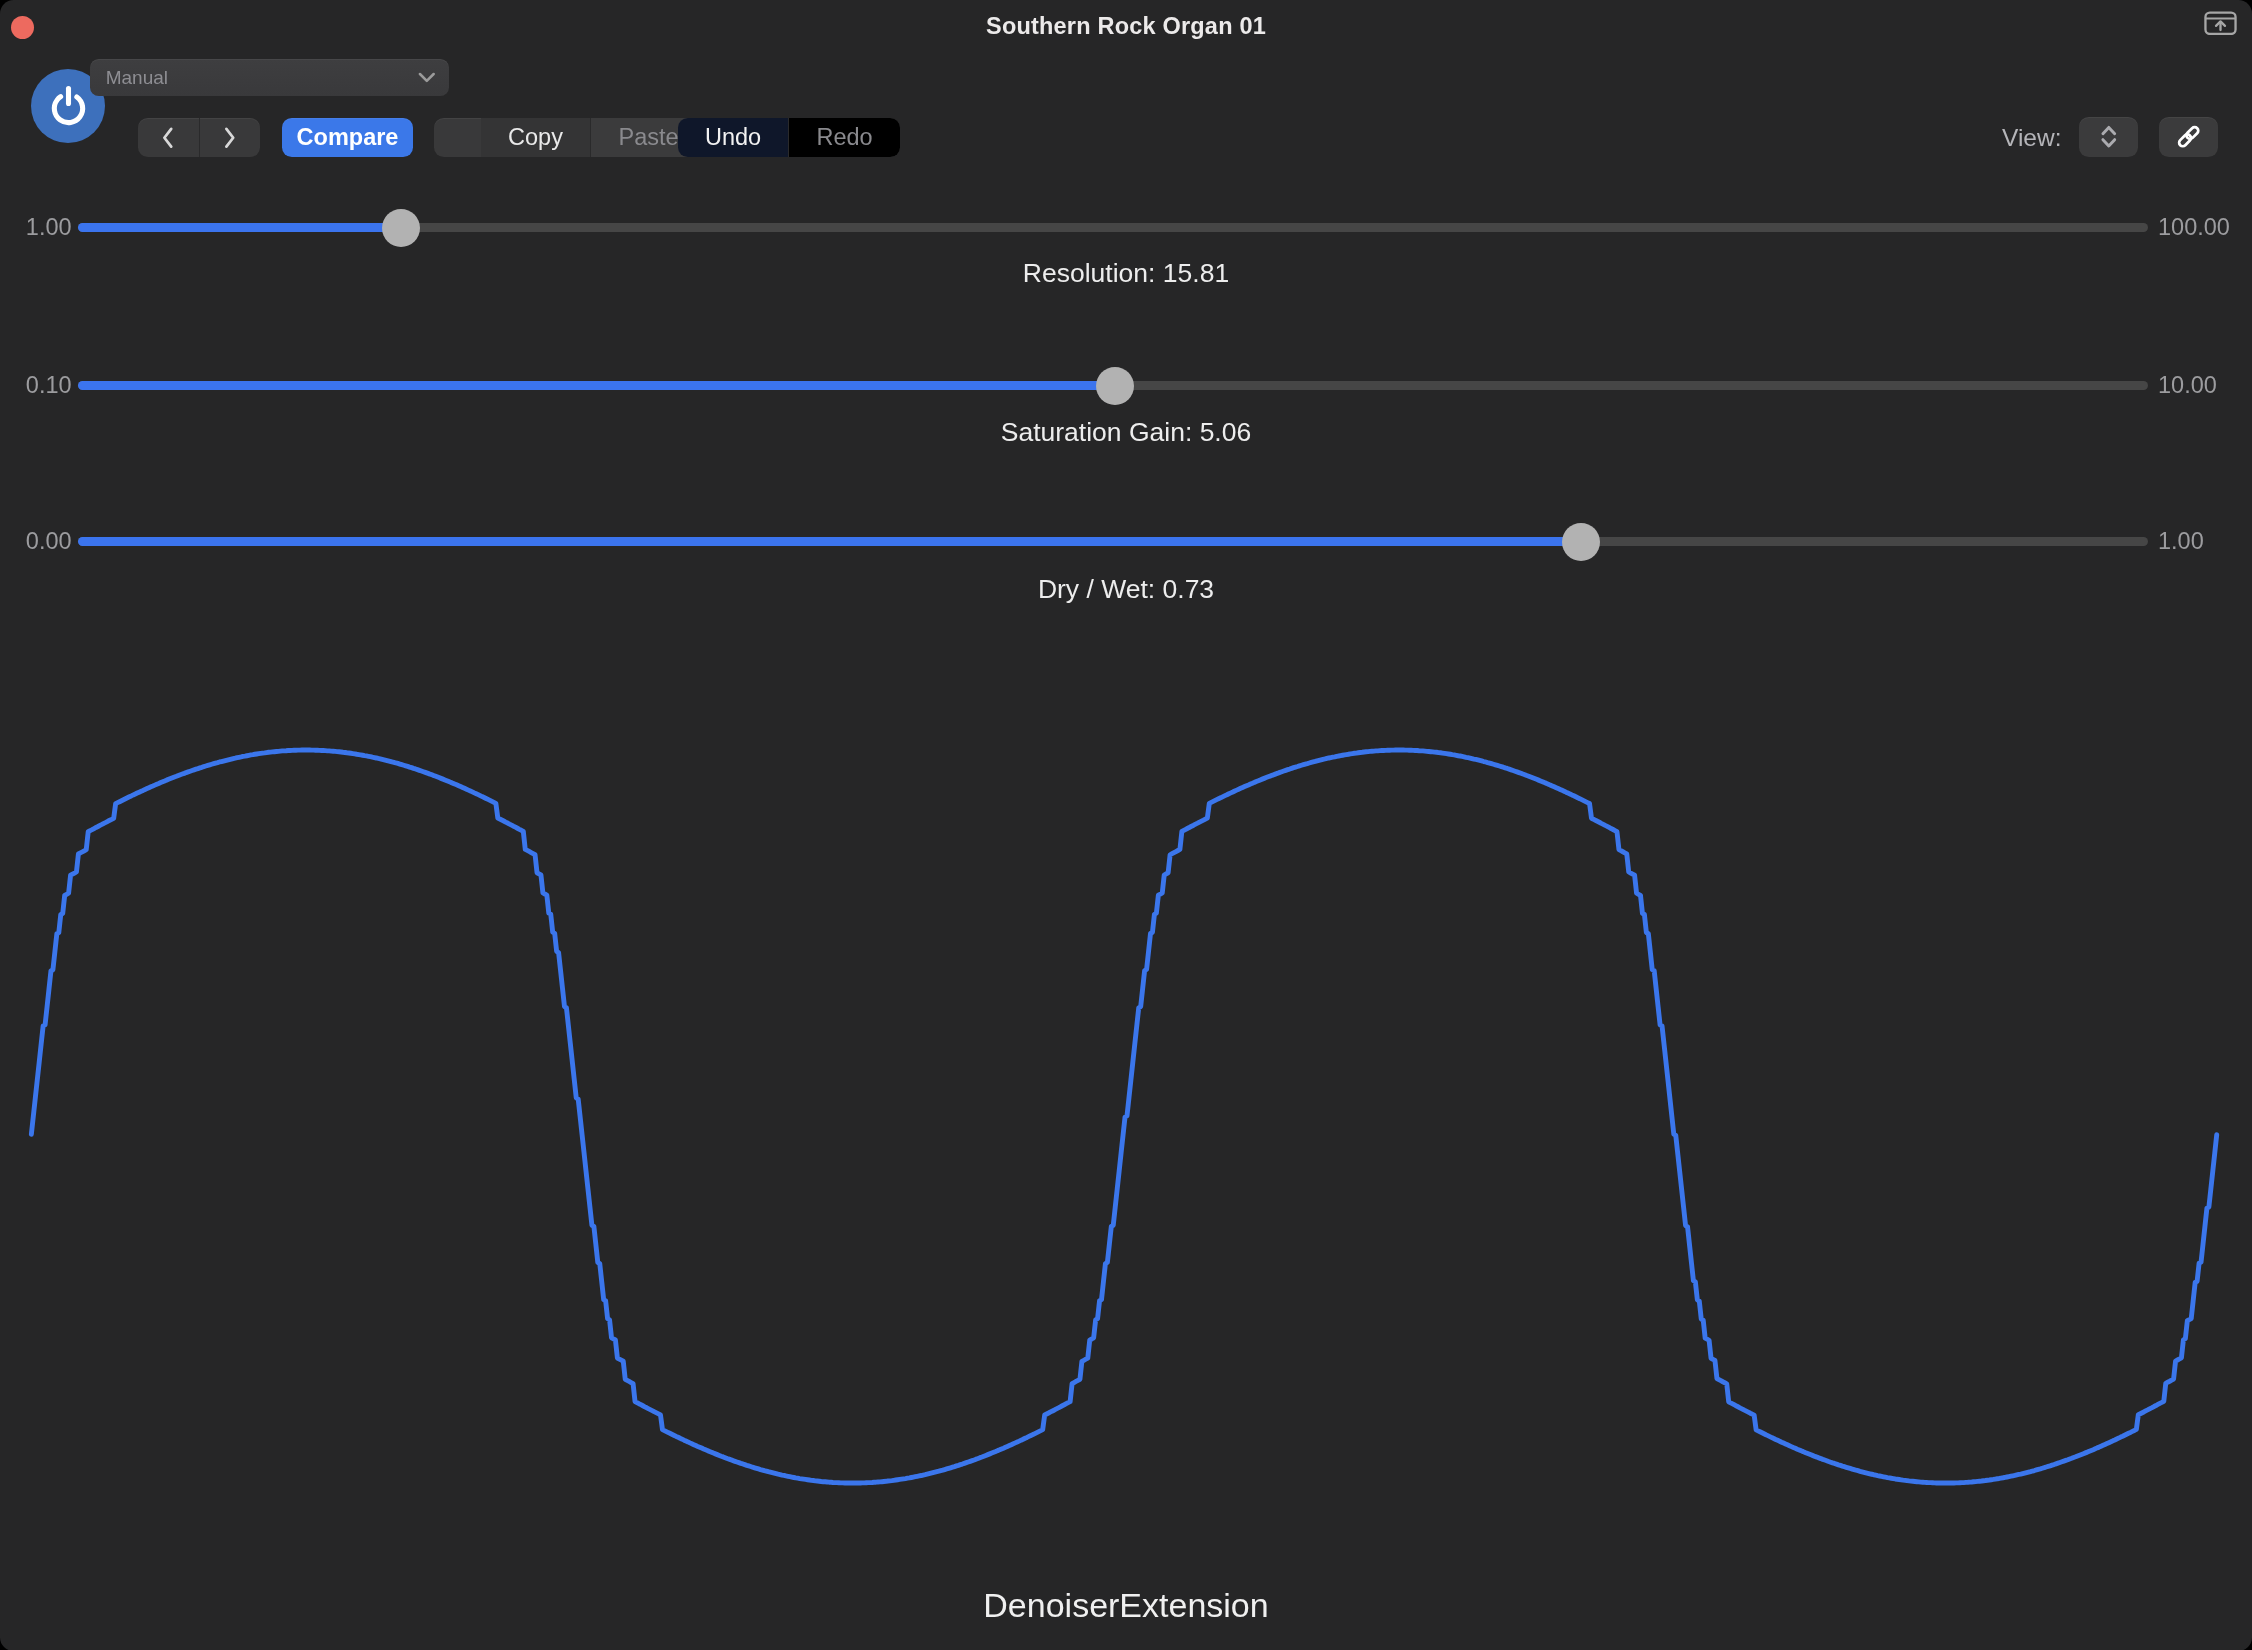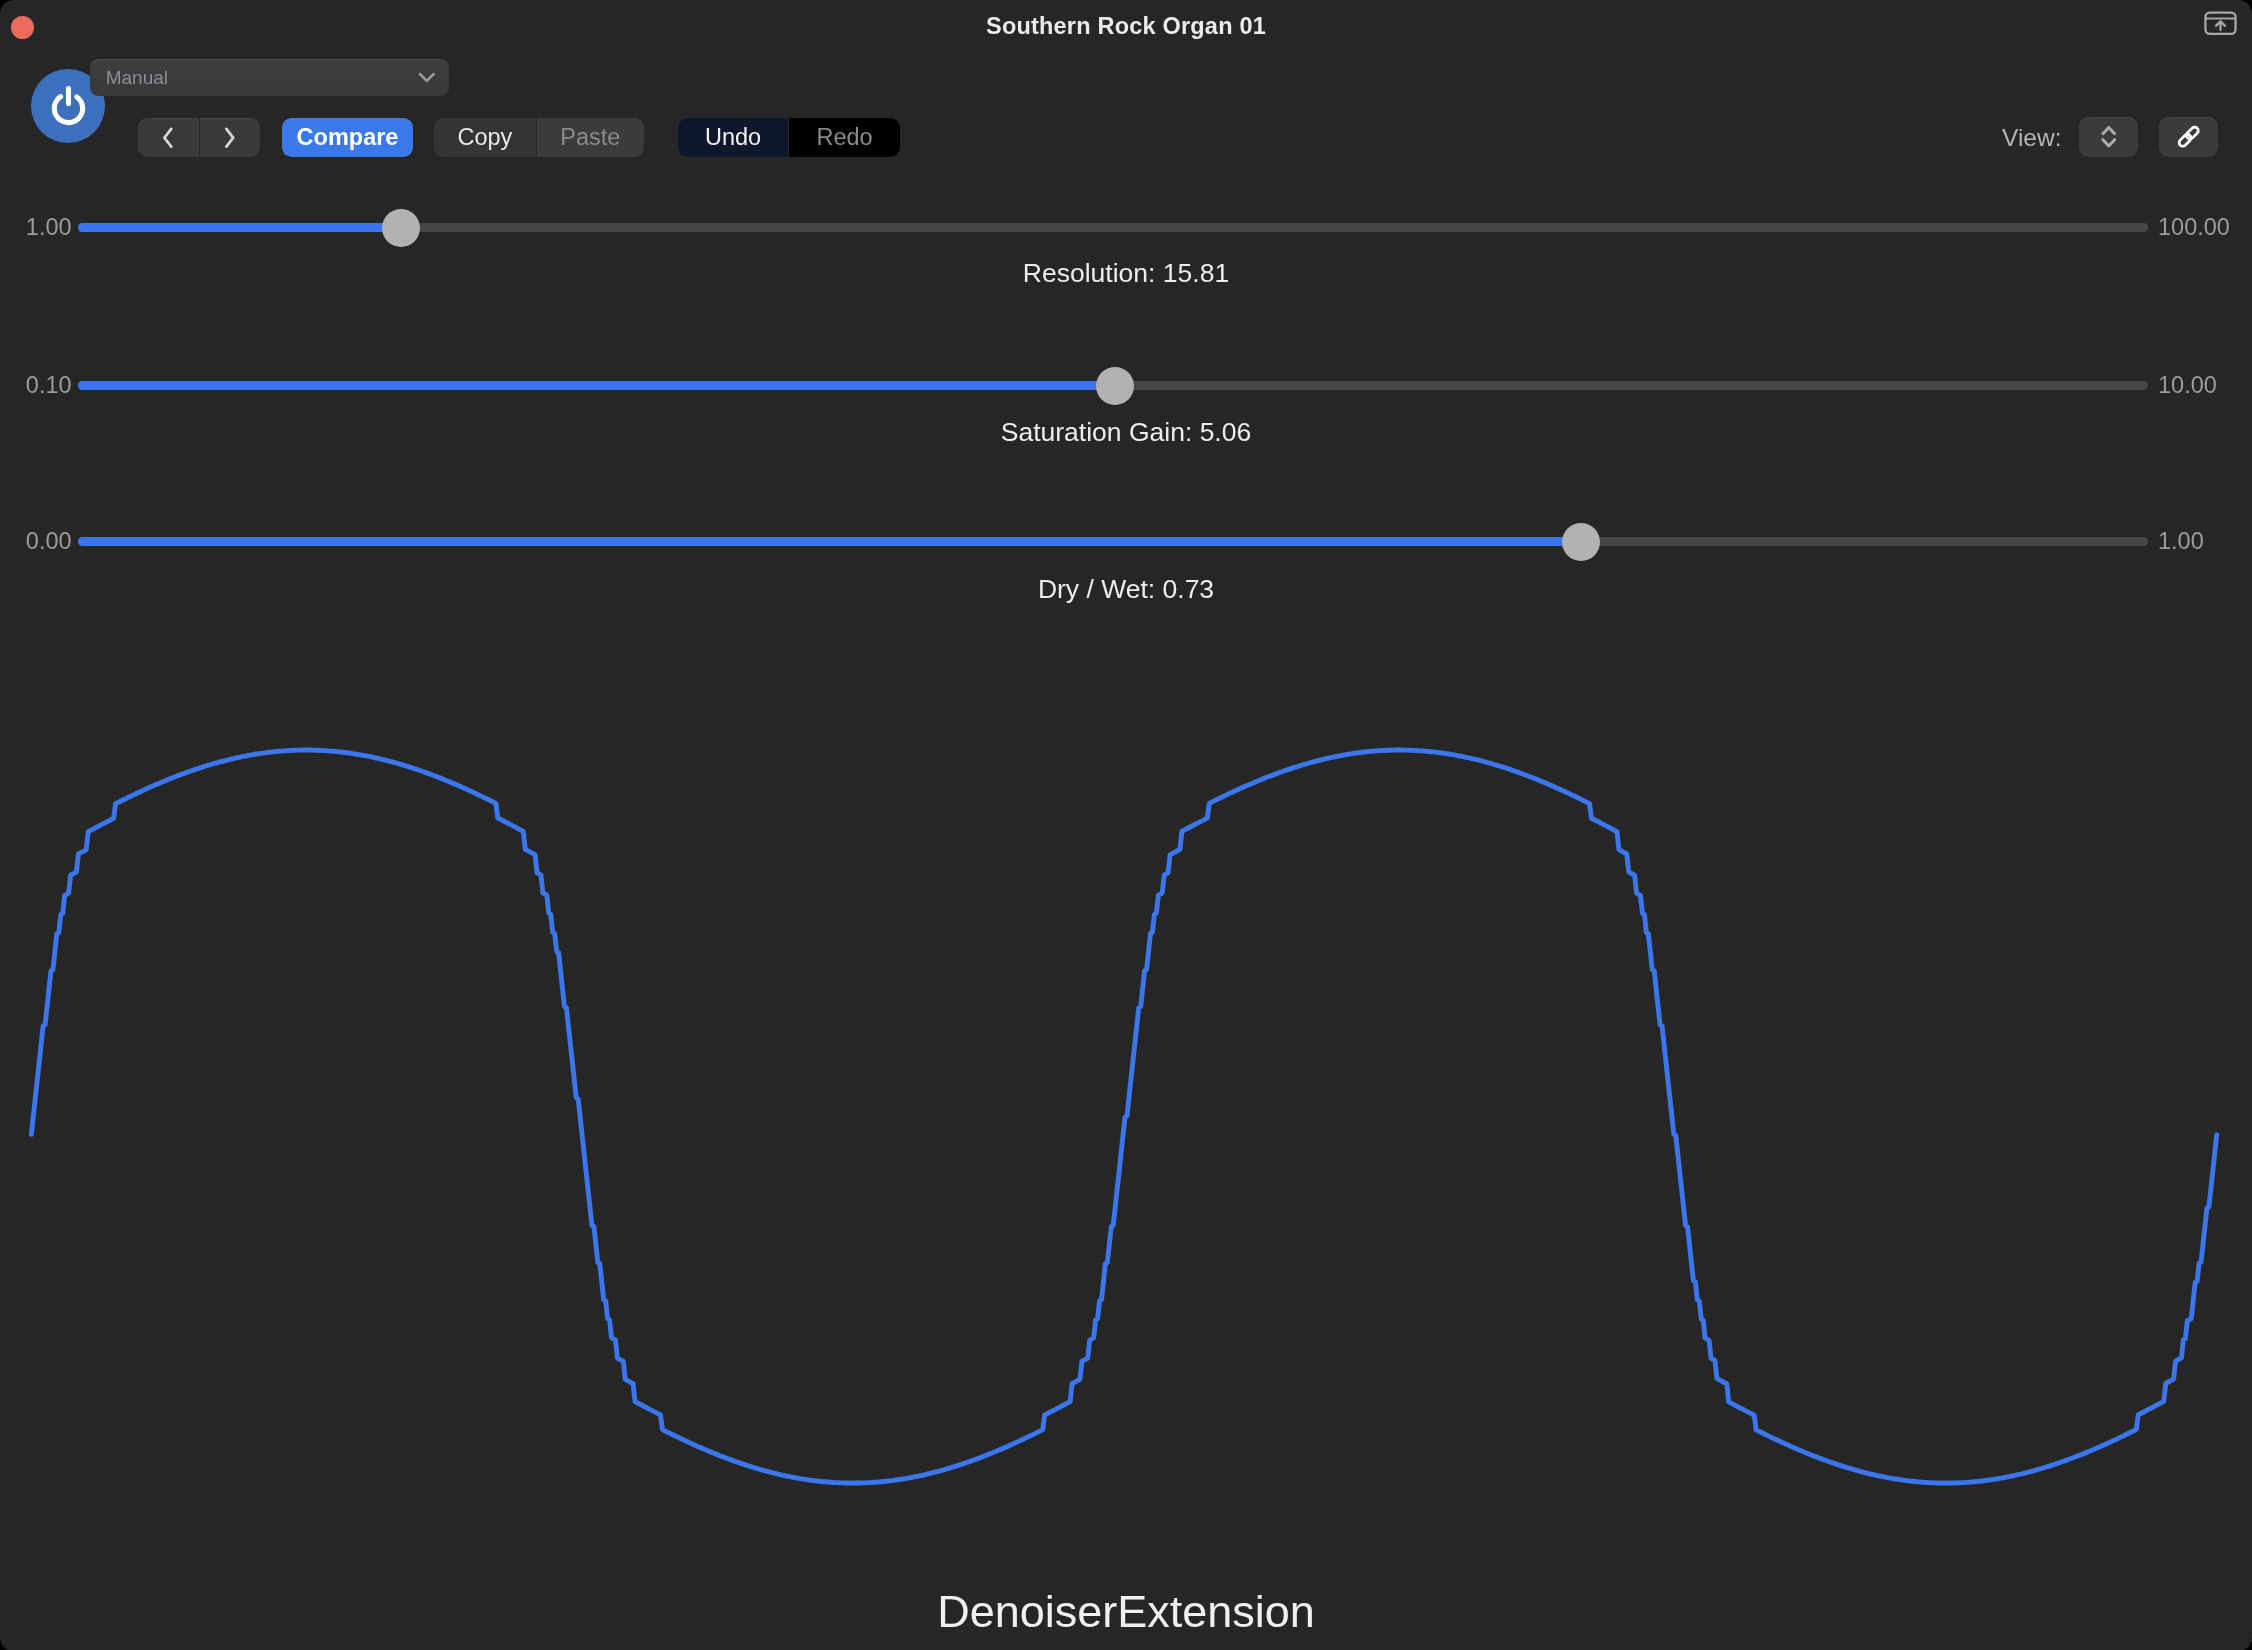--- a/index.html
+++ b/index.html
@@ -17,21 +17,21 @@
   #preset-menu .val{margin-left:15.7px;font-size:19px;color:#8e8e93;flex:1;}
   #preset-menu .chev{margin-right:13.7px;display:flex;}
 
   .btn,.seg-group{position:absolute;top:118px;height:39px;border-radius:9.8px;box-shadow:inset 0 1px 0 rgba(255,255,255,.05);}
   .seg-group{display:flex;overflow:hidden;background:#39393a;}
   .seg{display:flex;align-items:center;justify-content:center;font-size:23.5px;height:100%;}
   .seg + .seg{border-left:1px solid #2a2a2b;}
   #nav-group{left:138px;width:122px;}
   #nav-group .seg{width:61px;color:#d8d8d8;}
   #compare-btn{left:282px;width:131px;background:var(--accent,#3b78e9);color:#fff;font-size:23.5px;font-weight:600;display:flex;align-items:center;justify-content:center;border:none;text-align:right;}
-  #copypaste-group{left:434px;width:210px;}
+  #copypaste-group{left:434px;width:227px;padding-left:47px;}
   #copy-seg{width:109px;background:#343435;color:#e9e9e9;font-weight:500;}
   #paste-seg{width:115px;background:#3b3b3c;color:#8a8a8e;}
   #undoredo-group{left:678px;width:222px;}
   #undo-seg{width:111px;background:#0f172a;color:#f2f2f2;font-weight:500;}
   #redo-seg{width:112px;background:#000000;color:#8a8a8e;}
   #view-label{position:absolute;left:2002px;top:118px;height:39px;display:flex;align-items:center;font-size:24.5px;color:#b5b5b9;}
   #view-stepper{left:2079px;width:59px;top:117px;height:40px;background:#3b3b3c;display:flex;align-items:center;justify-content:center;}
   #link-btn{left:2159px;width:59px;top:117px;height:40px;background:#3b3b3c;display:flex;align-items:center;justify-content:center;}
 
   
@@ -47,21 +47,21 @@
   .thumb{position:absolute;top:0.5px;width:38px;height:38px;border-radius:50%;background:var(--thumb,#b2b2b2);}
   .caption{position:absolute;left:0;width:2252px;text-align:center;font-size:26.5px;color:#ededed;}
   .caption.c1{top:258px;}
   .caption.c2{top:417px;}
   .caption.c3{top:574px;}
 
   
   #wave-svg{position:absolute;left:0;top:0;width:2252px;height:1651px;pointer-events:none;}
 
   
-  #footer-label{position:absolute;left:0;width:2252px;top:1586px;text-align:center;font-size:45px;color:#f0f0f0;}
+  #footer-label{position:absolute;left:0;width:2252px;top:1586px;text-align:center;font-size:34px;color:#f0f0f0;}
 </style>
 </head>
 <body>
 
 <div id="window">
 
   <div id="close-btn"></div>
   <div id="title">Southern Rock Organ 01</div>
   <div id="popout-btn">
     <svg width="33" height="24.5" viewBox="0 0 34 25">

